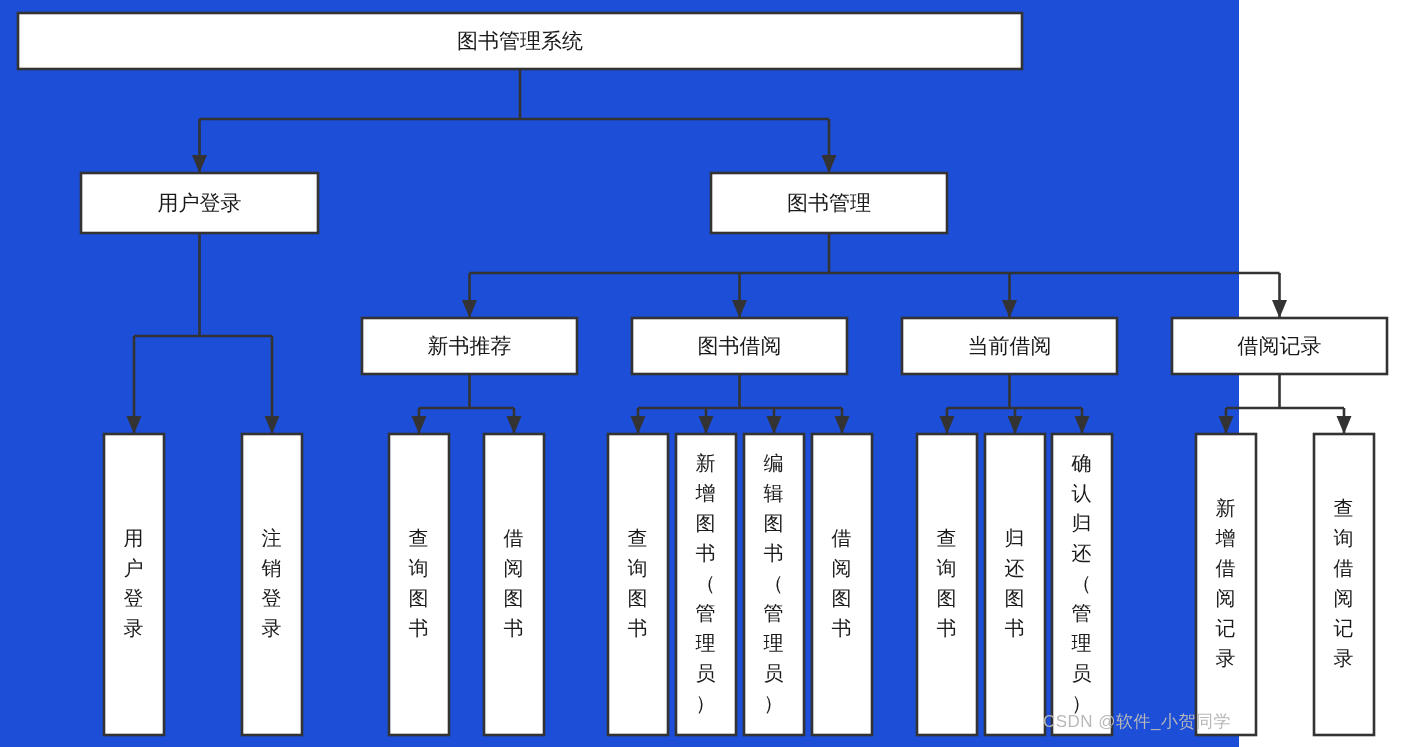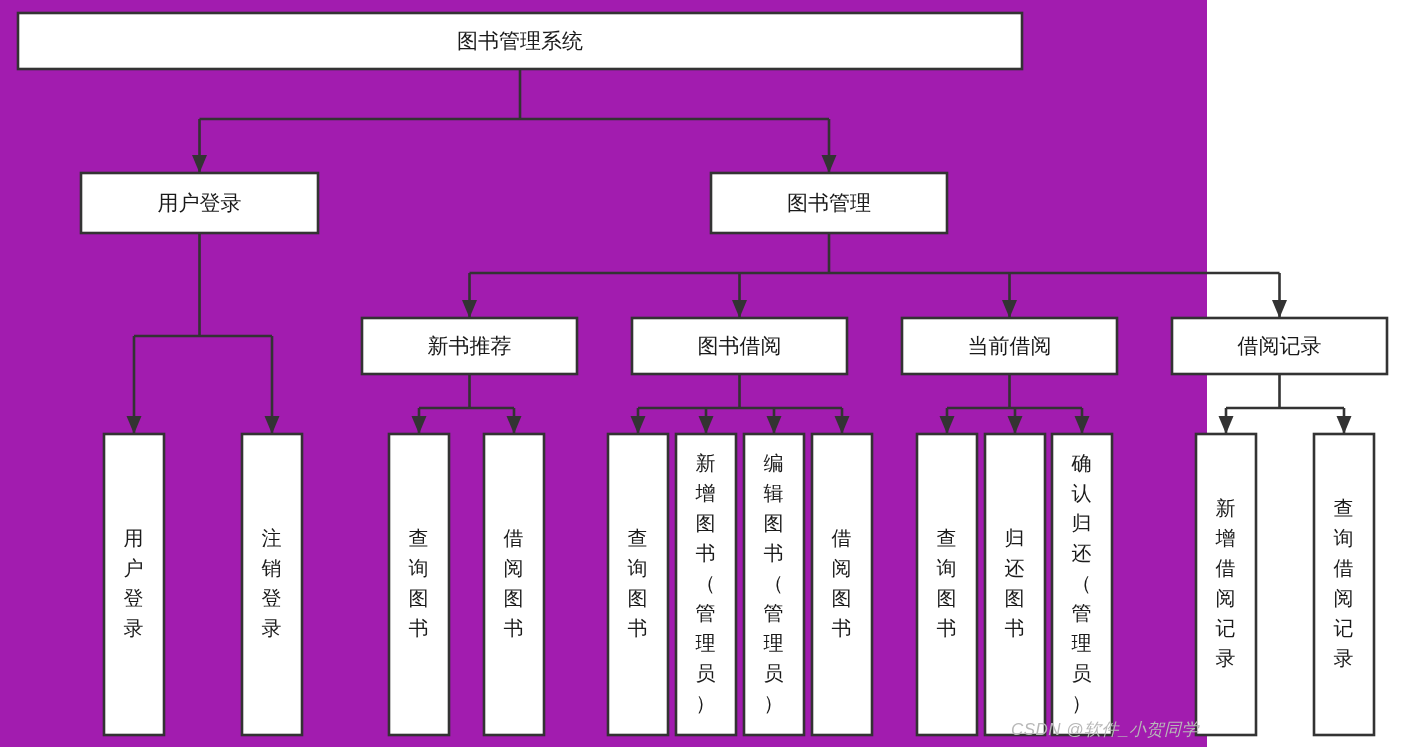--- a/index.html
+++ b/index.html
@@ -2,48 +2,47 @@
 <html><head>
 <meta charset="utf-8">
 <title>图书管理系统 功能结构图</title>
 <style>
   html,body{margin:0;padding:0;background:#ffffff;}
   body{
     width:1405px;height:747px;
     font-family:"Liberation Sans","DejaVu Sans",sans-serif;
     overflow:hidden;
   }
-  #diagram-root{position:relative;width:1207px;height:747px;background:#a21caf;}
+  #diagram-root{position:relative;width:1207px;height:747px;background:#1d4ed8;padding-left:32px;}
   svg#tree-svg{position:absolute;left:0;top:0;width:1405px;height:747px;display:block;}
   .node-rect{fill:#ffffff;stroke:#333333;stroke-width:2.6;}
   .connector{stroke:#333333;stroke-width:2.6;fill:none;stroke-linecap:butt;}
   .arrow-head{fill:#333333;stroke:none;}
   .node-label{
     fill:#1a1a1a;
     font-family:"Liberation Sans","DejaVu Sans",sans-serif;
     font-size:21px;
     text-anchor:middle;
     dominant-baseline:middle;
     white-space:pre;
   }
   .node-label.vertical-label{
     font-size:20px;
     letter-spacing:1px;
   }
   .watermark{
     position:absolute;
     right:8px;
-    bottom:6px;
+    bottom:14px;
     font-family:"Liberation Sans","DejaVu Sans",sans-serif;
     font-size:17px;
     color:#b8b8b8;
     letter-spacing:0.5px;
     white-space:nowrap;
     user-select:none;
-    font-style:italic;
   }
 </style>
 </head>
 <body>
 
 <div id="diagram-root">
   <svg id="tree-svg" viewBox="0 0 1405 747" preserveAspectRatio="xMidYMid meet">
     <g id="edges-layer">
         <g>
           <line x1="520" y1="69" x2="520" y2="119" class="connector" stroke="#333333"></line>

